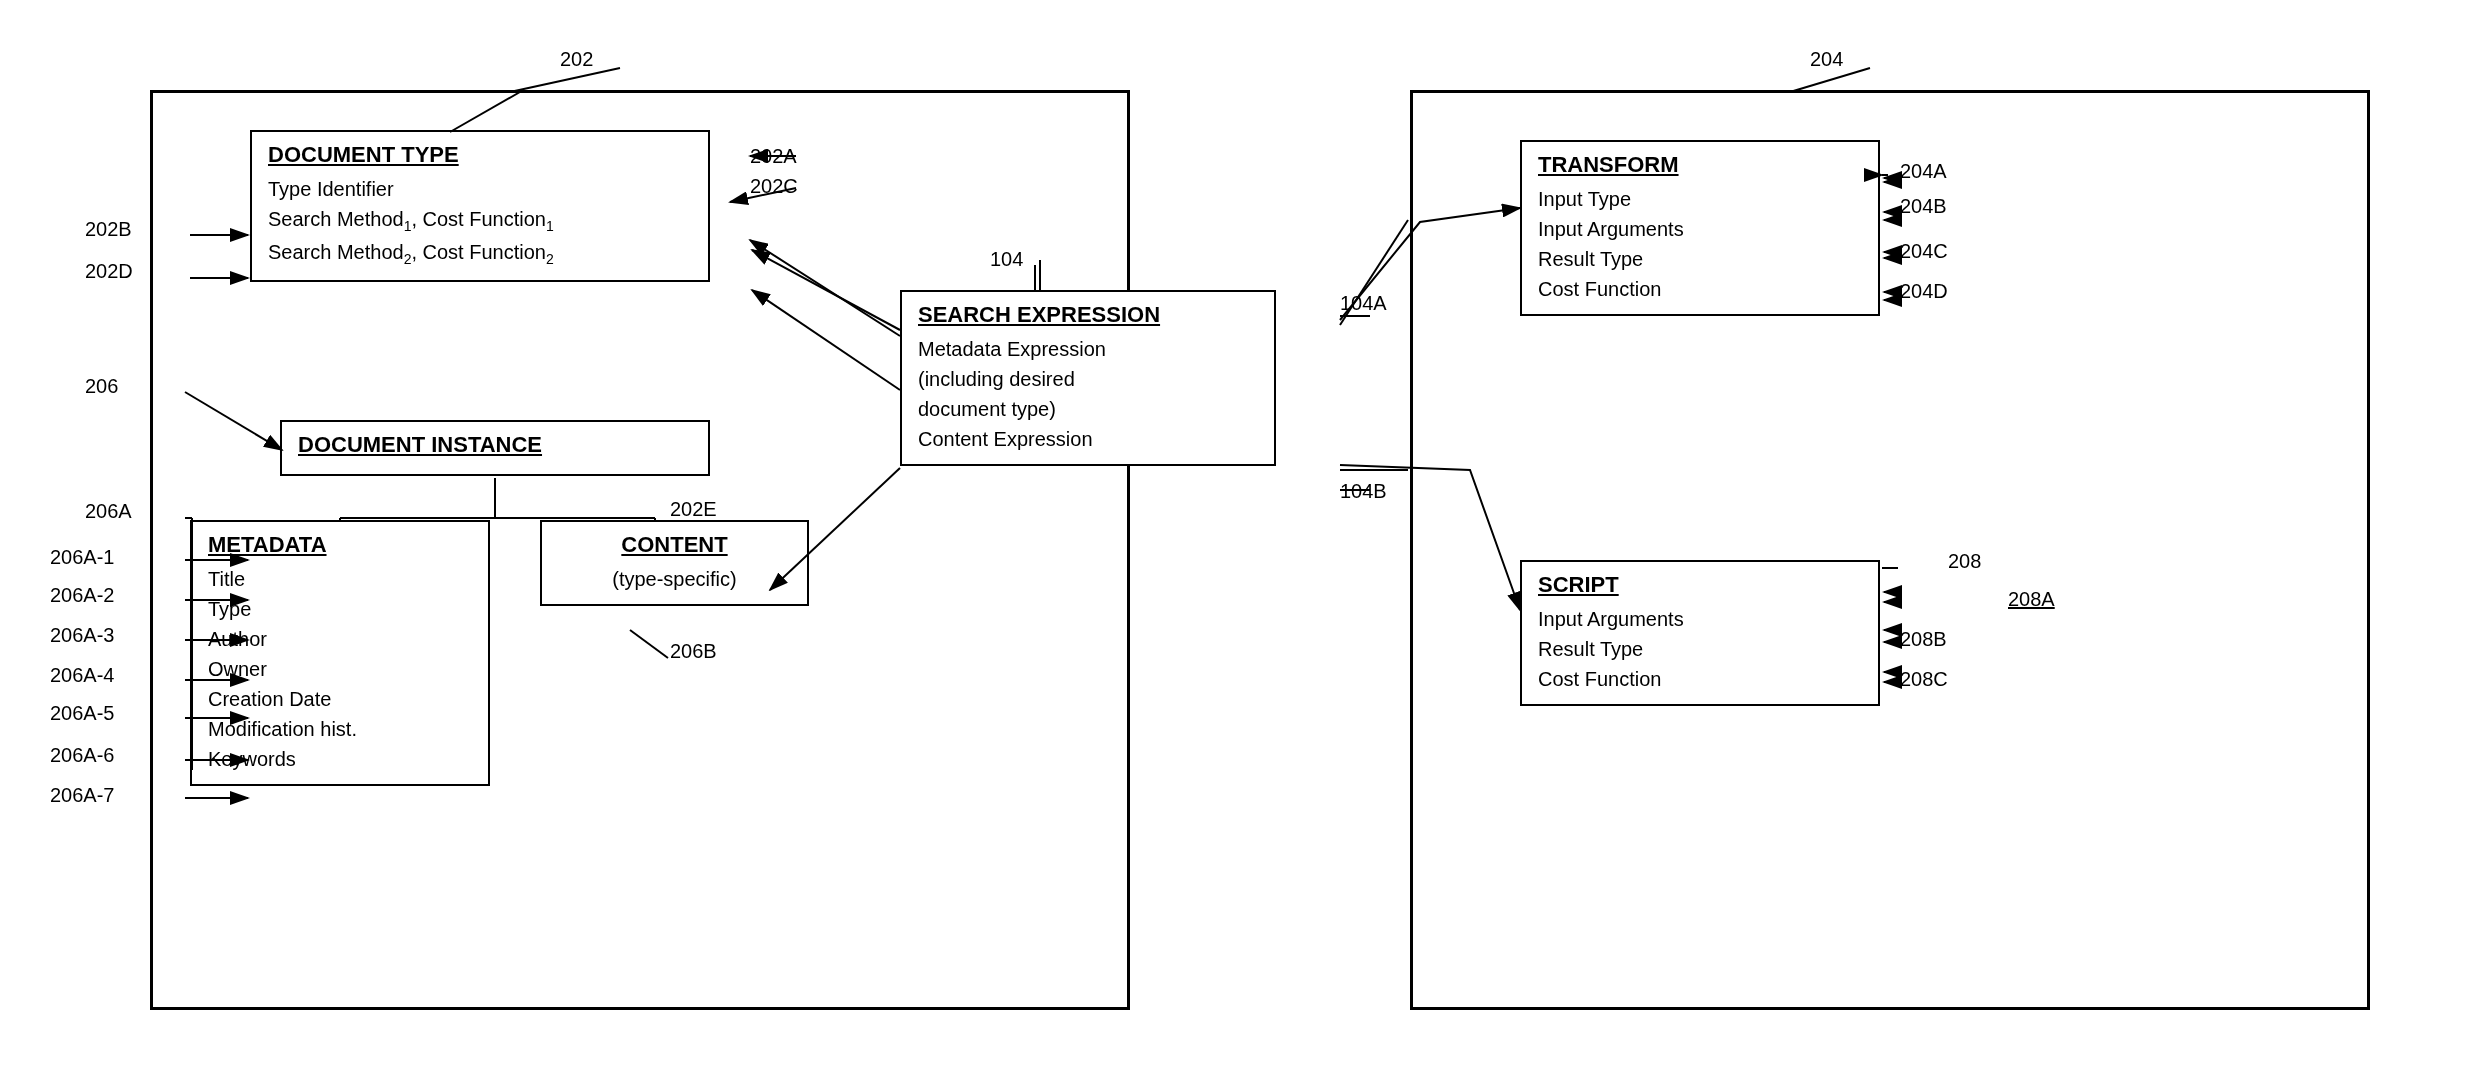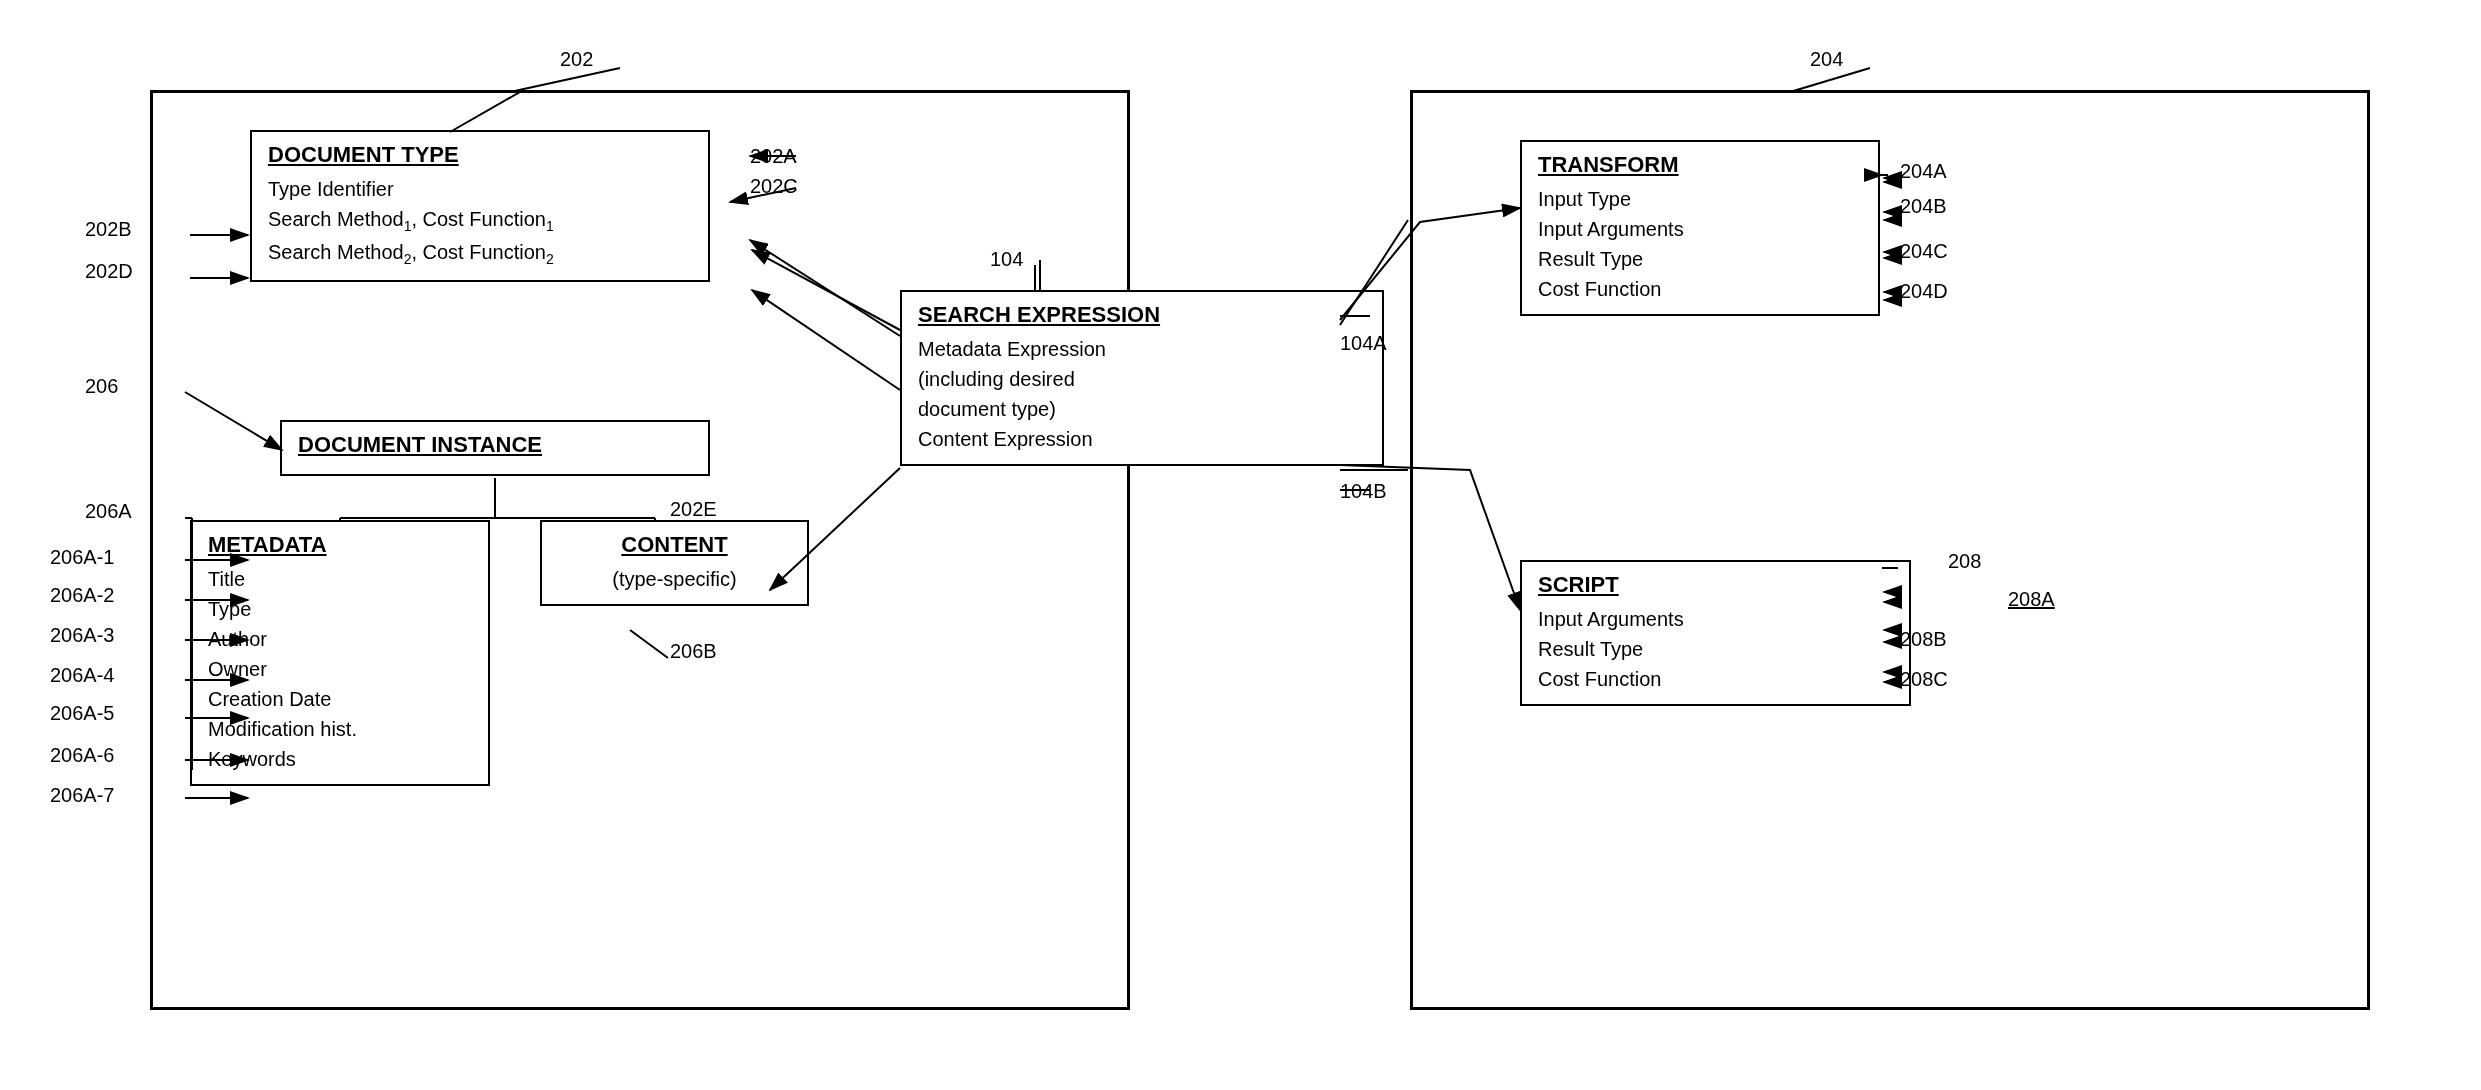--- a/index.html
+++ b/index.html
@@ -104,37 +104,37 @@
     <div class="inner-box-field">Creation Date</div>
     <div class="inner-box-field">Modification hist.</div>
     <div class="inner-box-field">Keywords</div>
   </div>
 
   <div class="inner-box" style="left: 510px; top: 490px; width: 269px; padding: 10px 16px; text-align: center;">
     <div class="inner-box-title">CONTENT</div>
     <div class="inner-box-field">(type-specific)</div>
   </div>
 
-  <div class="inner-box" style="left: 870px; top: 260px; width: 484px; padding: 10px 16px;">
+  <div class="inner-box" style="left: 870px; top: 260px; width: 376px; padding: 10px 16px;">
     <div class="inner-box-title">SEARCH EXPRESSION</div>
     <div class="inner-box-field">Metadata Expression</div>
     <div class="inner-box-field">(including desired</div>
     <div class="inner-box-field">document type)</div>
     <div class="inner-box-field">Content Expression</div>
   </div>
 
   <div class="inner-box" style="left: 1490px; top: 110px; width: 360px; padding: 10px 16px;">
     <div class="inner-box-title">TRANSFORM</div>
     <div class="inner-box-field">Input Type</div>
     <div class="inner-box-field">Input Arguments</div>
     <div class="inner-box-field">Result Type</div>
     <div class="inner-box-field">Cost Function</div>
   </div>
 
-  <div class="inner-box" style="left: 1490px; top: 530px; width: 391px; padding: 10px 16px;">
+  <div class="inner-box" style="left: 1490px; top: 530px; width: 360px; padding: 10px 16px;">
     <div class="inner-box-title">SCRIPT</div>
     <div class="inner-box-field">Input Arguments</div>
     <div class="inner-box-field">Result Type</div>
     <div class="inner-box-field">Cost Function</div>
   </div>
 
   <div class="label" style="left: 530px; top: 18px;">202</div>
 
   <div class="label" style="left: 720px; top: 115px;">202A</div>
 
@@ -179,21 +179,21 @@
   <div class="label" style="left: 20px; top: 672px;">206A-5</div>
 
   <div class="label" style="left: 20px; top: 714px;">206A-6</div>
 
   <div class="label" style="left: 20px; top: 754px;">206A-7</div>
 
   <div class="label" style="left: 640px; top: 610px;">206B</div>
 
   <div class="label" style="left: 960px; top: 218px;">104</div>
 
-  <div class="label" style="left: 1310px; top: 262px; margin-top: 40px;">104A</div>
+  <div class="label" style="left: 1310px; top: 262px;">104A</div>
 
   <div class="label" style="left: 1310px; top: 450px;">104B</div>
 
   <svg class="arrows-svg" xmlns="http://www.w3.org/2000/svg">
     <defs>
       <marker id="arrowhead" markerWidth="10" markerHeight="7" refX="9" refY="3.5" orient="auto">
         <polygon points="0 0, 10 3.5, 0 7" fill="#000"></polygon>
       </marker>
       <marker id="arrowhead-left" markerWidth="10" markerHeight="7" refX="1" refY="3.5" orient="auto">
         <polygon points="10 0, 0 3.5, 10 7" fill="#000"></polygon>

